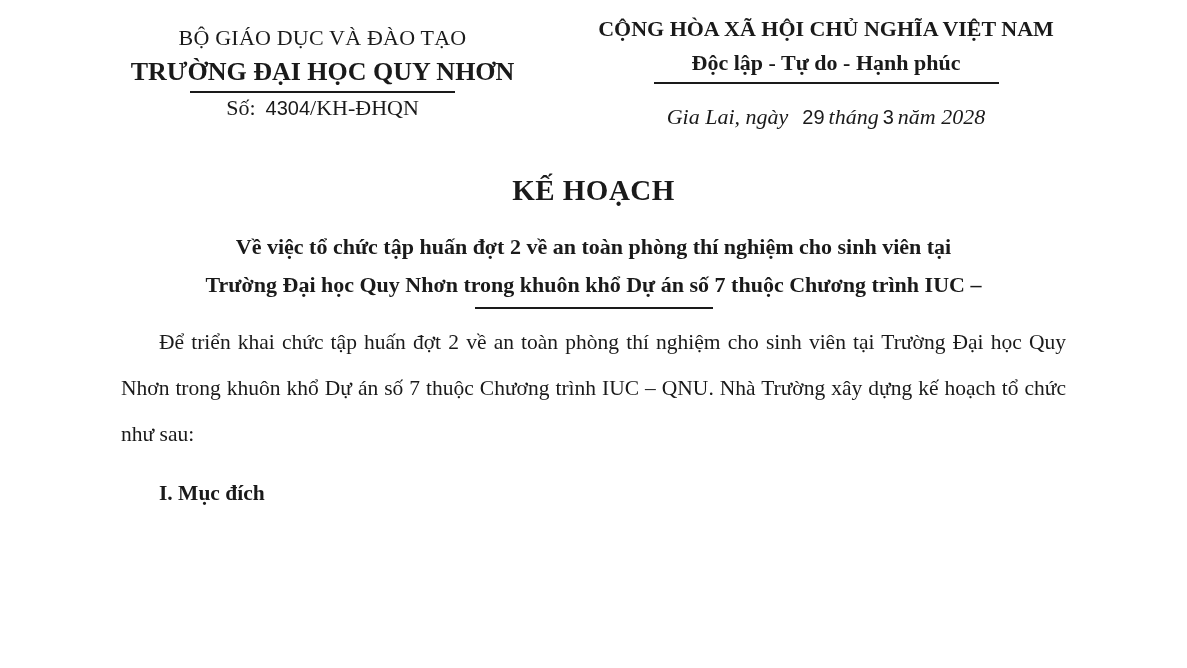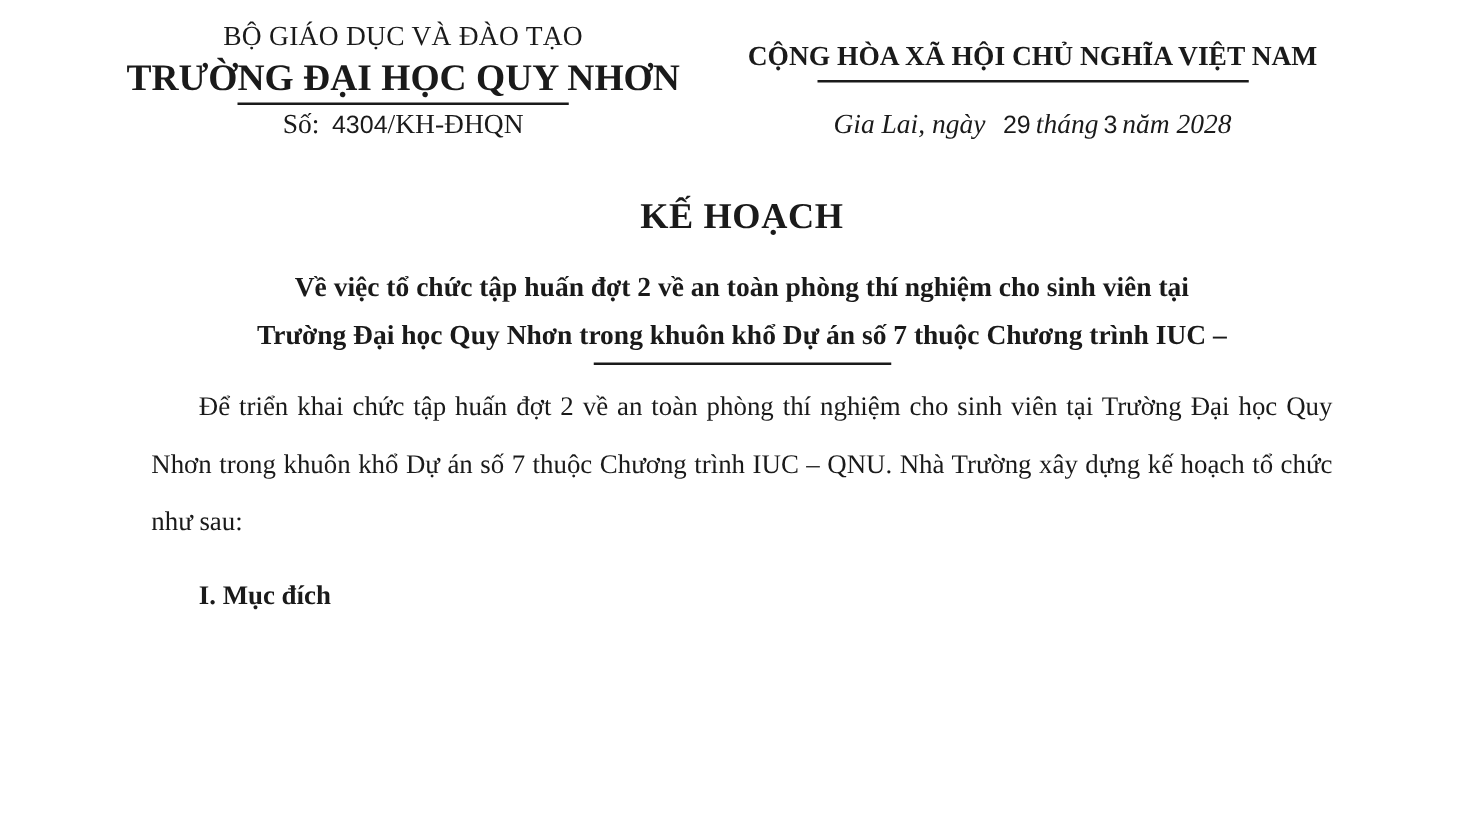--- a/index.html
+++ b/index.html
@@ -14,39 +14,39 @@
     background: #ffffff;
     color: #1a1a1a;
     font-family: "Liberation Serif", serif;
     overflow: hidden;
     box-sizing: border-box;
     padding-top: 12px;
   }
   
   .header {
     display: flex;
-    align-items: flex-end;
+    align-items: center;
   }
   .header-col-left {
     flex: 0 0 445px;
     margin-left: 100px;
     text-align: center;
   }
   .header-col-right {
     flex: 1;
     margin-right: 80px;
     text-align: center;
   }
   .ministry-line {
     font-size: 22px;
     line-height: 34px;
     letter-spacing: 0.2px;
   }
   .university-line {
-    font-size: 30px;
+    font-size: 26px;
     font-weight: bold;
     line-height: 34px;
   }
   .motto-line1 {
     font-size: 22px;
     font-weight: bold;
     line-height: 34px;
   }
   .motto-line2 {
     font-size: 22px;
@@ -134,20 +134,21 @@
       <div class="ministry-line">BỘ GIÁO DỤC VÀ ĐÀO TẠO</div>
       <div class="university-line">TRƯỜNG ĐẠI HỌC QUY NHƠN</div>
       <div class="rule rule-left"></div>
       <div class="doc-number-line">
         <span>Số:</span><span class="doc-number-value">4304</span><span>/KH-ĐHQN</span>
       </div>
     </div>
 
     <div class="header-col-right">
       <div class="motto-line1">CỘNG HÒA XÃ HỘI CHỦ NGHĨA VIỆT NAM</div>
+      <div class="motto-line2">Độc lập - Tự do - Hạnh phúc</div>
       <div class="rule rule-right"></div>
       <div class="date-line">
         <span>Gia Lai, ngày</span><span class="date-num date-day">29</span><span>tháng</span><span class="date-num">3</span><span>năm 2028</span>
       </div>
     </div>
 
   </div>
 
   <div class="doc-title">KẾ HOẠCH</div>
 

